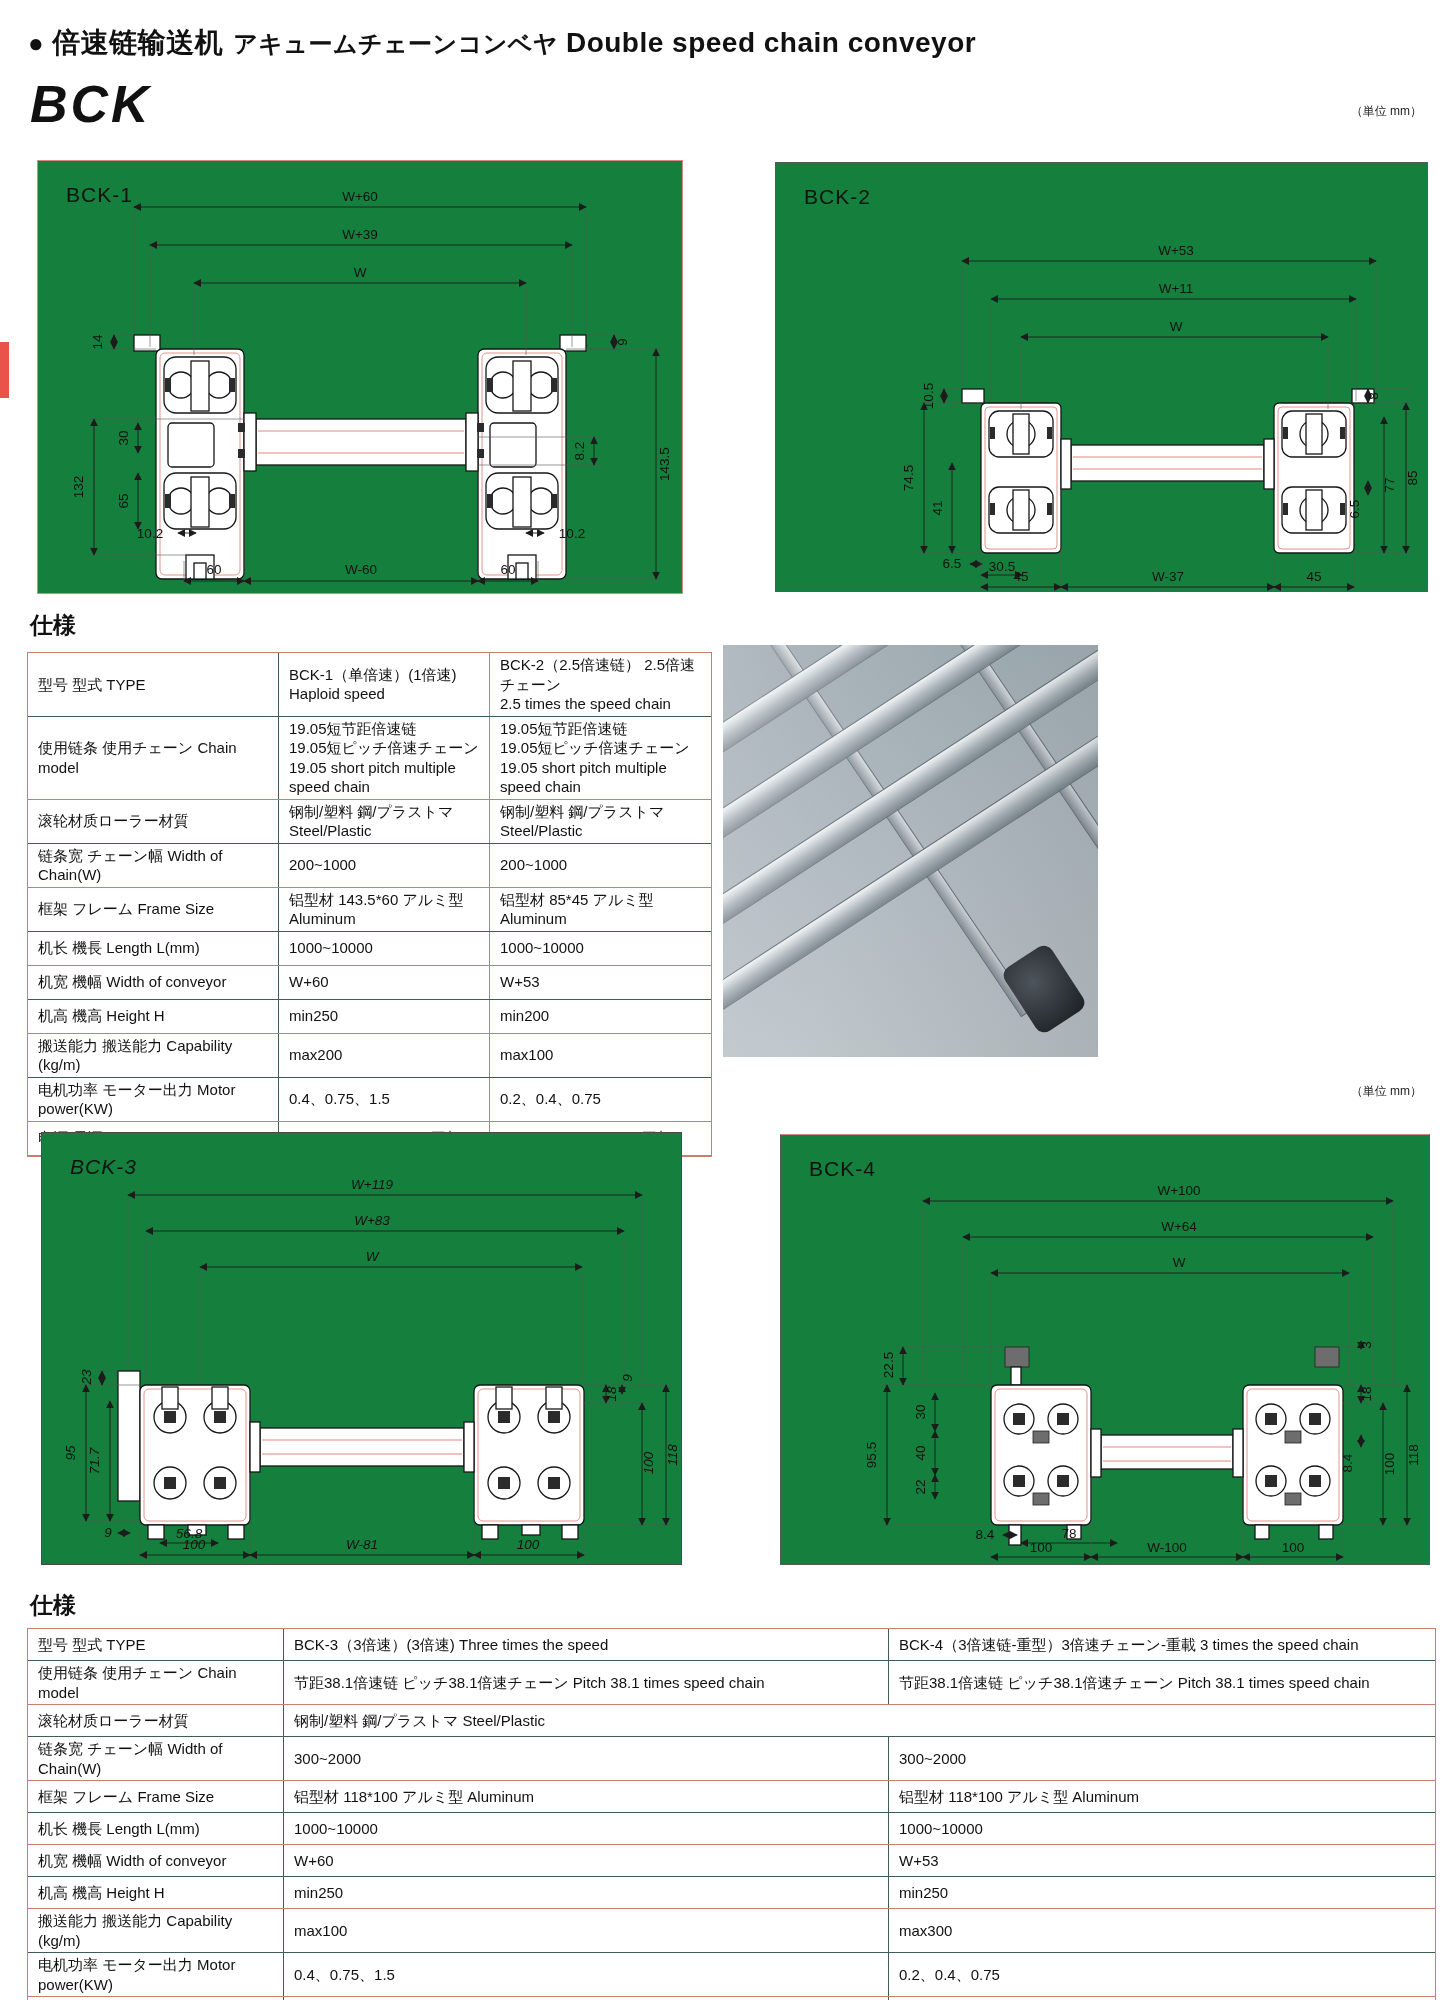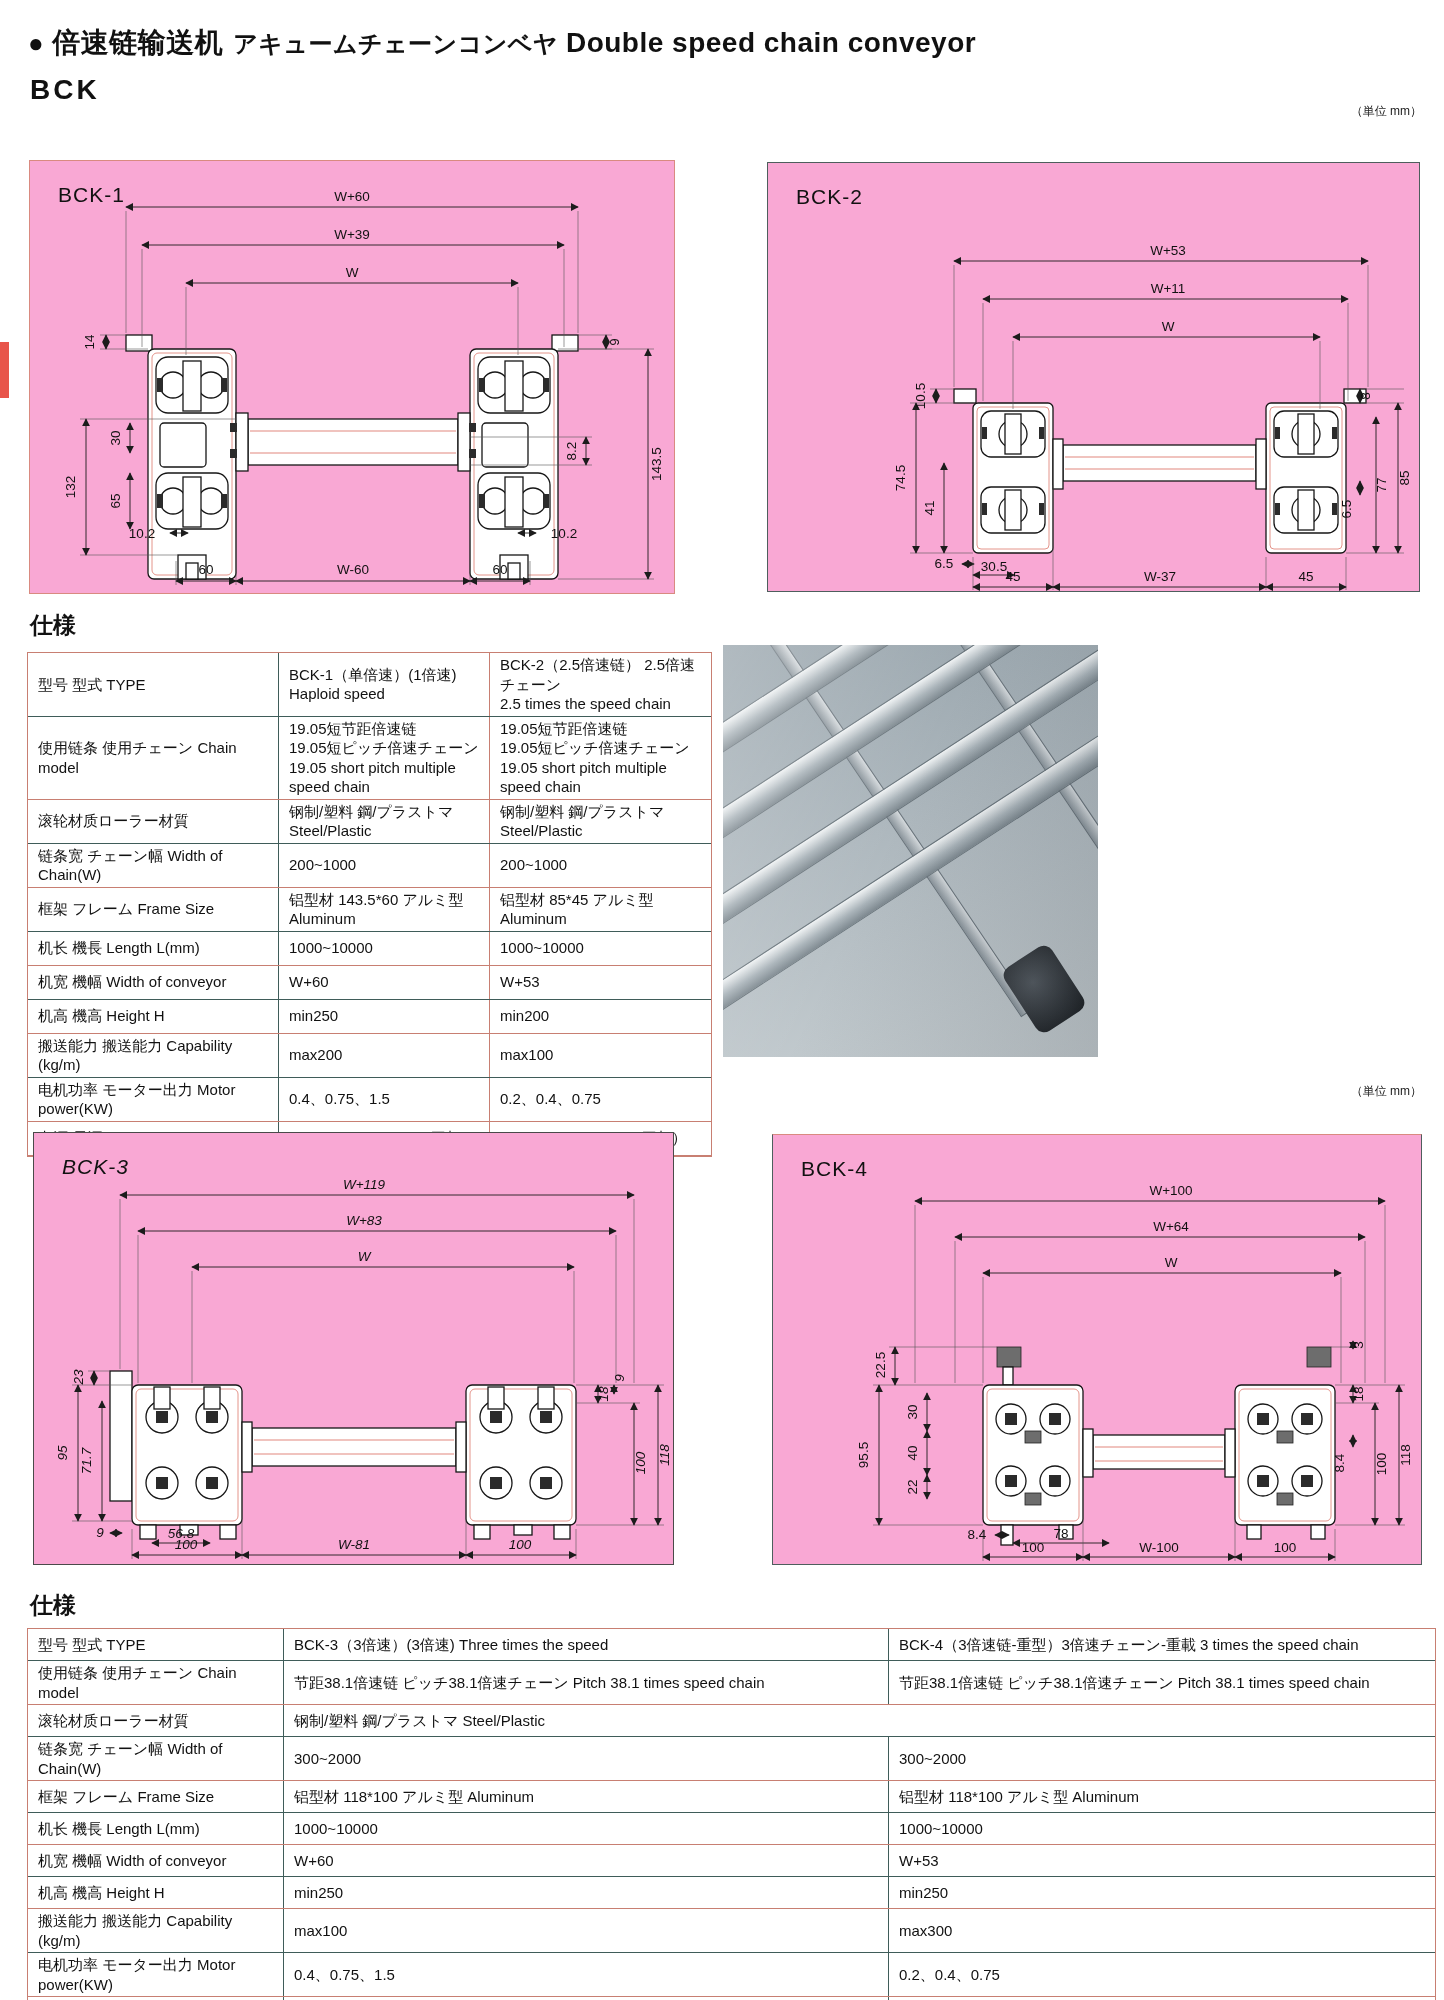--- a/index.html
+++ b/index.html
@@ -3,27 +3,27 @@
 <meta charset="utf-8">
 <style>
   html,body{margin:0;padding:0;background:#fff;}
   body{width:1444px;height:2000px;position:relative;font-family:"Liberation Sans","DejaVu Sans",sans-serif;color:#111;}
   .page{position:absolute;inset:0;background:#fff;overflow:hidden;}
 
   .hdr{position:absolute;left:28px;top:24px;font-weight:bold;font-size:28px;white-space:nowrap;letter-spacing:.5px;}
   .hdr .t-jp{font-size:24px;margin:16px 8px 0 10px;}
   .hdr .t-en{font-size:28px;}
   .bullet{font-size:26px;margin-right:8px;}
-  .model{position:absolute;left:30px;top:74px;font-size:28px;font-weight:bold;letter-spacing:3px;}
+  .model{position:absolute;left:30px;top:74px;font-size:52px;font-weight:bold;letter-spacing:3px;font-style:italic;}
   .unit{position:absolute;right:22px;font-size:12px;color:#222;}
   .unit1{top:103px;}
   .unit2{top:1083px;}
   .redtab{position:absolute;left:0;top:342px;width:9px;height:56px;background:#e8544a;}
 
-  .dbox{position:absolute;background:#f9a8d4;}
+  .dbox{position:absolute;background:#15803d;margin-left:8px;}
   #b1{left:29px;top:160px;width:644px;height:432px;border:1px solid #d98a80;}
   #b2{left:767px;top:162px;width:651px;height:428px;border:1px solid #4e5e5d;}
   #b3{left:33px;top:1132px;width:639px;height:431px;border:1px solid #4a4a4a;font-style:italic;}
   #b4{left:772px;top:1134px;width:648px;height:429px;border:1px solid #4e5e5d;border-top-color:#d98a80;text-decoration:underline;}
   .dlabel{position:absolute;left:28px;top:22px;font-size:21px;letter-spacing:1px;color:#111;}
   .dbox svg{position:absolute;left:0;top:0;}
 
   svg text{font-size:13.5px;fill:#111;text-anchor:middle;font-family:"Liberation Sans","DejaVu Sans",sans-serif;}
   .dl{stroke:#1c1c1c;stroke-width:.9;fill:none;}
   .ext{stroke:#555;stroke-width:.6;fill:none;}

